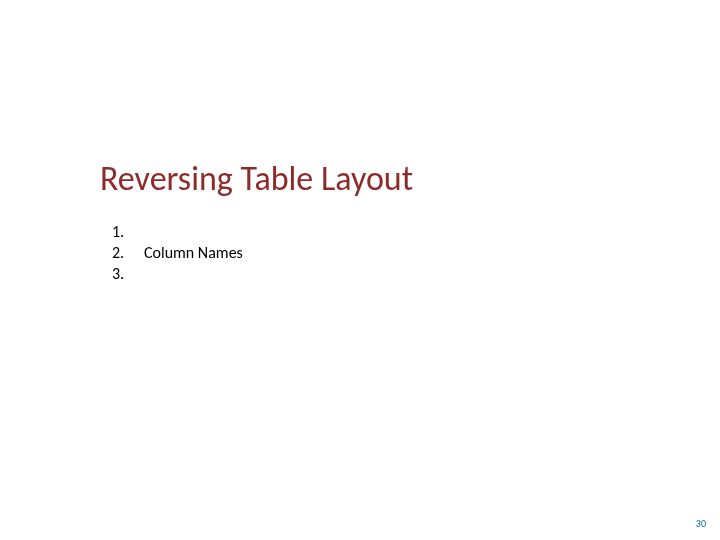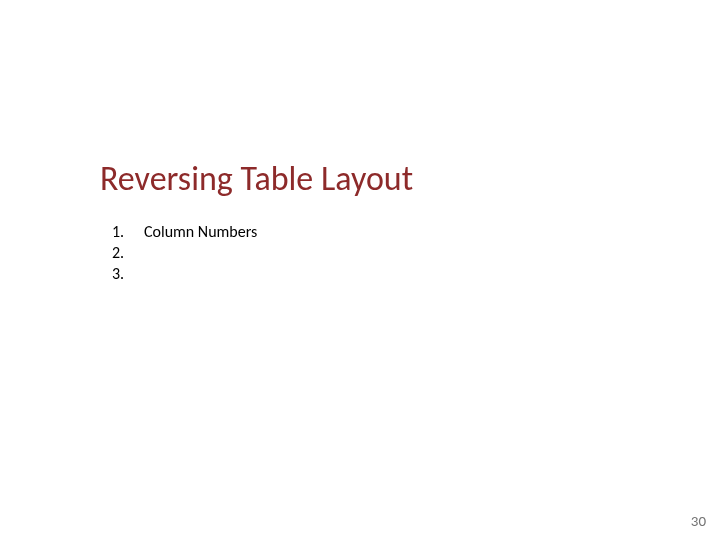--- a/index.html
+++ b/index.html
@@ -38,37 +38,37 @@
       font-weight: 400;
     }
     .list-num {
       width: 32px;
       text-align: left;
     }
     .page-num {
       position: absolute;
       bottom: 10px;
       right: 14px;
-      font-size: 15px;
-      color: #737373;
+      font-size: 10px;
+      color: #0369a1;
     }
   </style>
 </head>
 <body>
 
 <div class="slide">
   <h1 class="title">Reversing Table Layout</h1>
 
   <div class="list">
     <div class="list-row">
       <span class="list-num">1.</span>
-      <span>Column Numbers</span>
     </div>
     <div class="list-row">
       <span class="list-num">2.</span>
+      <span>Column Names</span>
     </div>
     <div class="list-row">
       <span class="list-num">3.</span>
     </div>
   </div>
 
   <div class="page-num">30</div>
 </div>
 
 </body></html>

